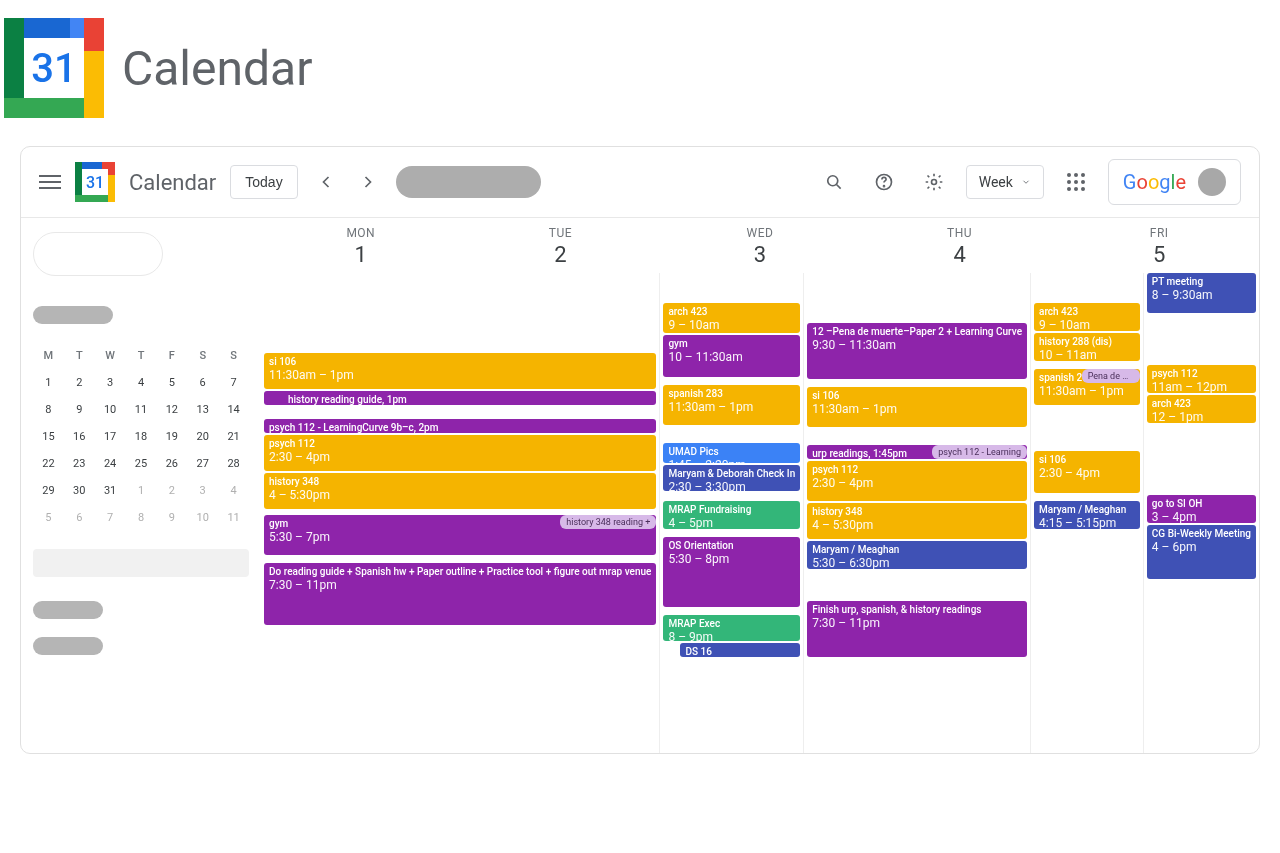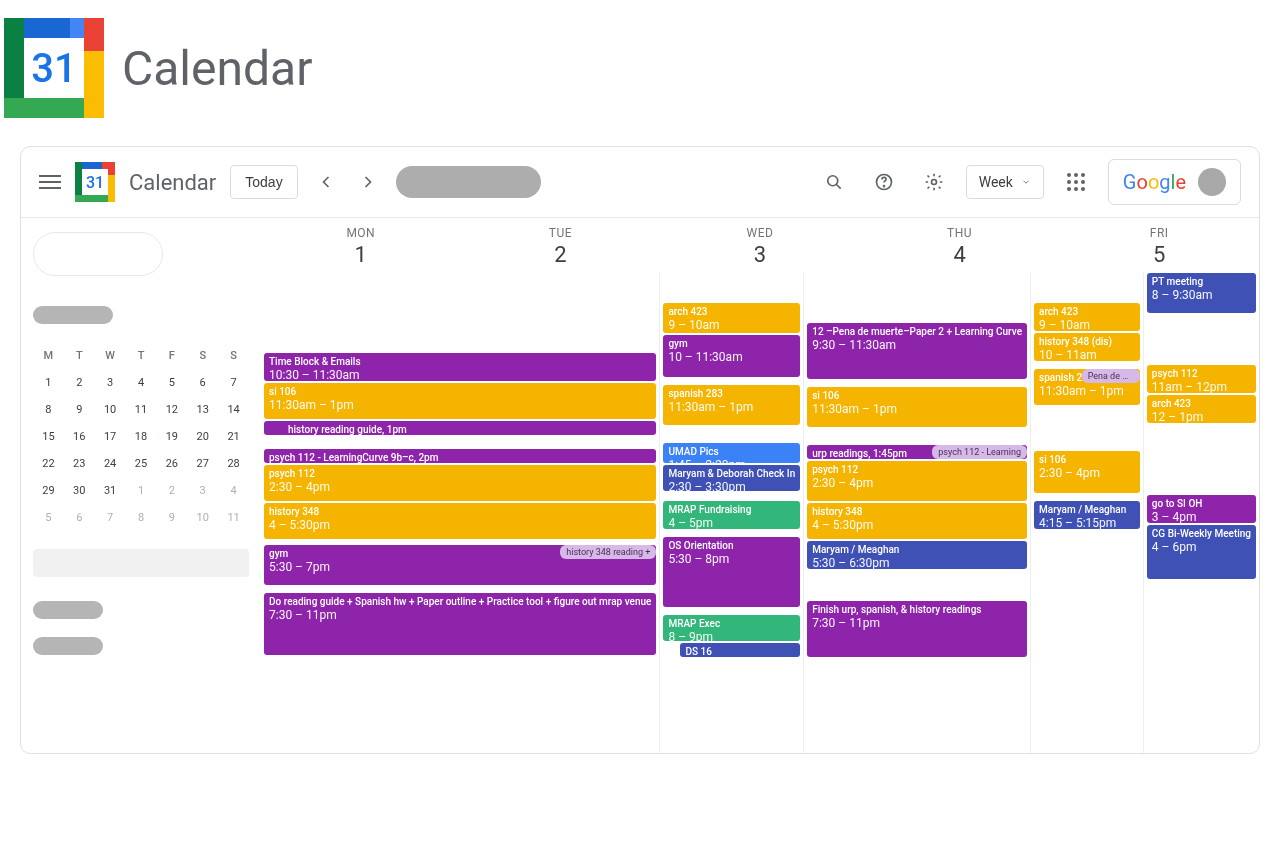--- a/index.html
+++ b/index.html
@@ -260,24 +260,20 @@
             <div class="dh-num">4</div>
           </div>
           <div class="dh">
             <div class="dh-name">FRI</div>
             <div class="dh-num">5</div>
           </div>
         </div>
       <div class="days-row" id="days-row">
           <div class="day-col">
             <div style="height: 80px;"></div>
-            <div class="event" style="background: rgb(142, 36, 170); height: 28px;">
-              <div class="et">Time Block &amp; Emails</div>
-              <div class="es">10:30 – 11:30am</div>
-            </div>
             <div class="event" style="background: rgb(245, 180, 0); height: 36px;">
               <div class="et">si 106</div>
               <div class="es">11:30am – 1pm</div>
             </div>
             <div class="event" style="background: rgb(142, 36, 170); height: 14px; padding-left: 24px;">
               <div class="et">history reading guide, 1pm</div>
             </div>
             <div style="height: 12px;"></div>
             <div class="event" style="background: rgb(142, 36, 170); height: 14px;">
               <div class="et">psych 112 - LearningCurve 9b–c, 2pm</div>
@@ -383,21 +379,21 @@
               <div class="es">7:30 – 11pm</div>
             </div>
           </div>
           <div class="day-col">
             <div style="height: 30px;"></div>
             <div class="event" style="background: rgb(245, 180, 0); height: 28px;">
               <div class="et">arch 423</div>
               <div class="es">9 – 10am</div>
             </div>
             <div class="event" style="background: rgb(245, 180, 0); height: 28px;">
-              <div class="et">history 348 (dis)</div>
+              <div class="et">history 288 (dis)</div>
               <div class="es">10 – 11am</div>
             </div>
             <div style="height: 6px;"></div>
             <div class="event-row" style="position: relative; min-height: 36px;">
               <div class="event" style="background: rgb(245, 180, 0); height: 36px; flex: 3 1 0%;">
                 <div class="et">spanish 283</div>
                 <div class="es">11:30am – 1pm</div>
               </div>
               <div class="chip" style="right: 0px; top: 0px; max-width: 55%;">Pena de muerte–Pap</div>
             </div>

